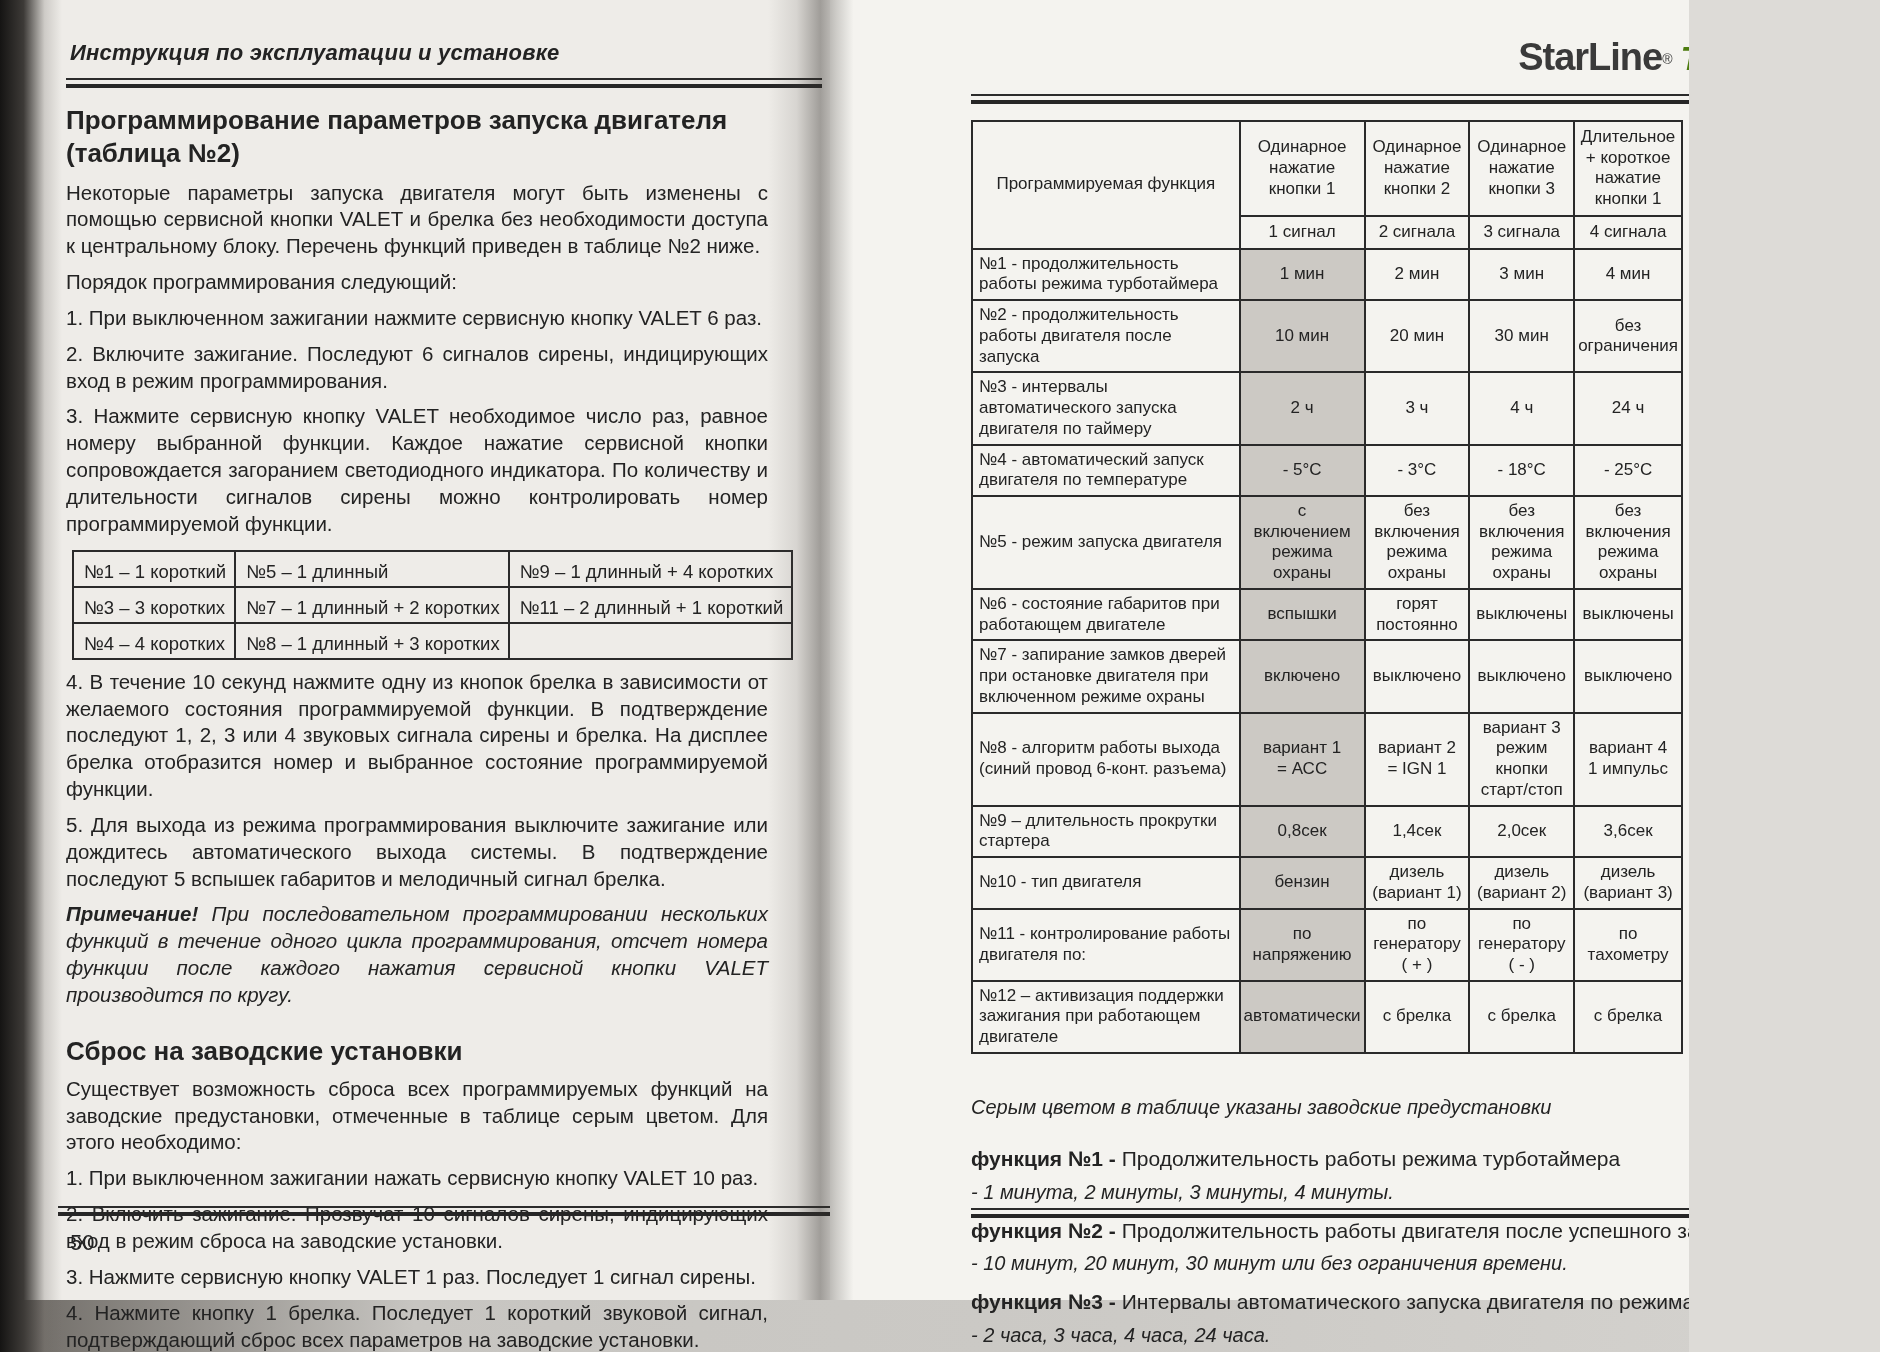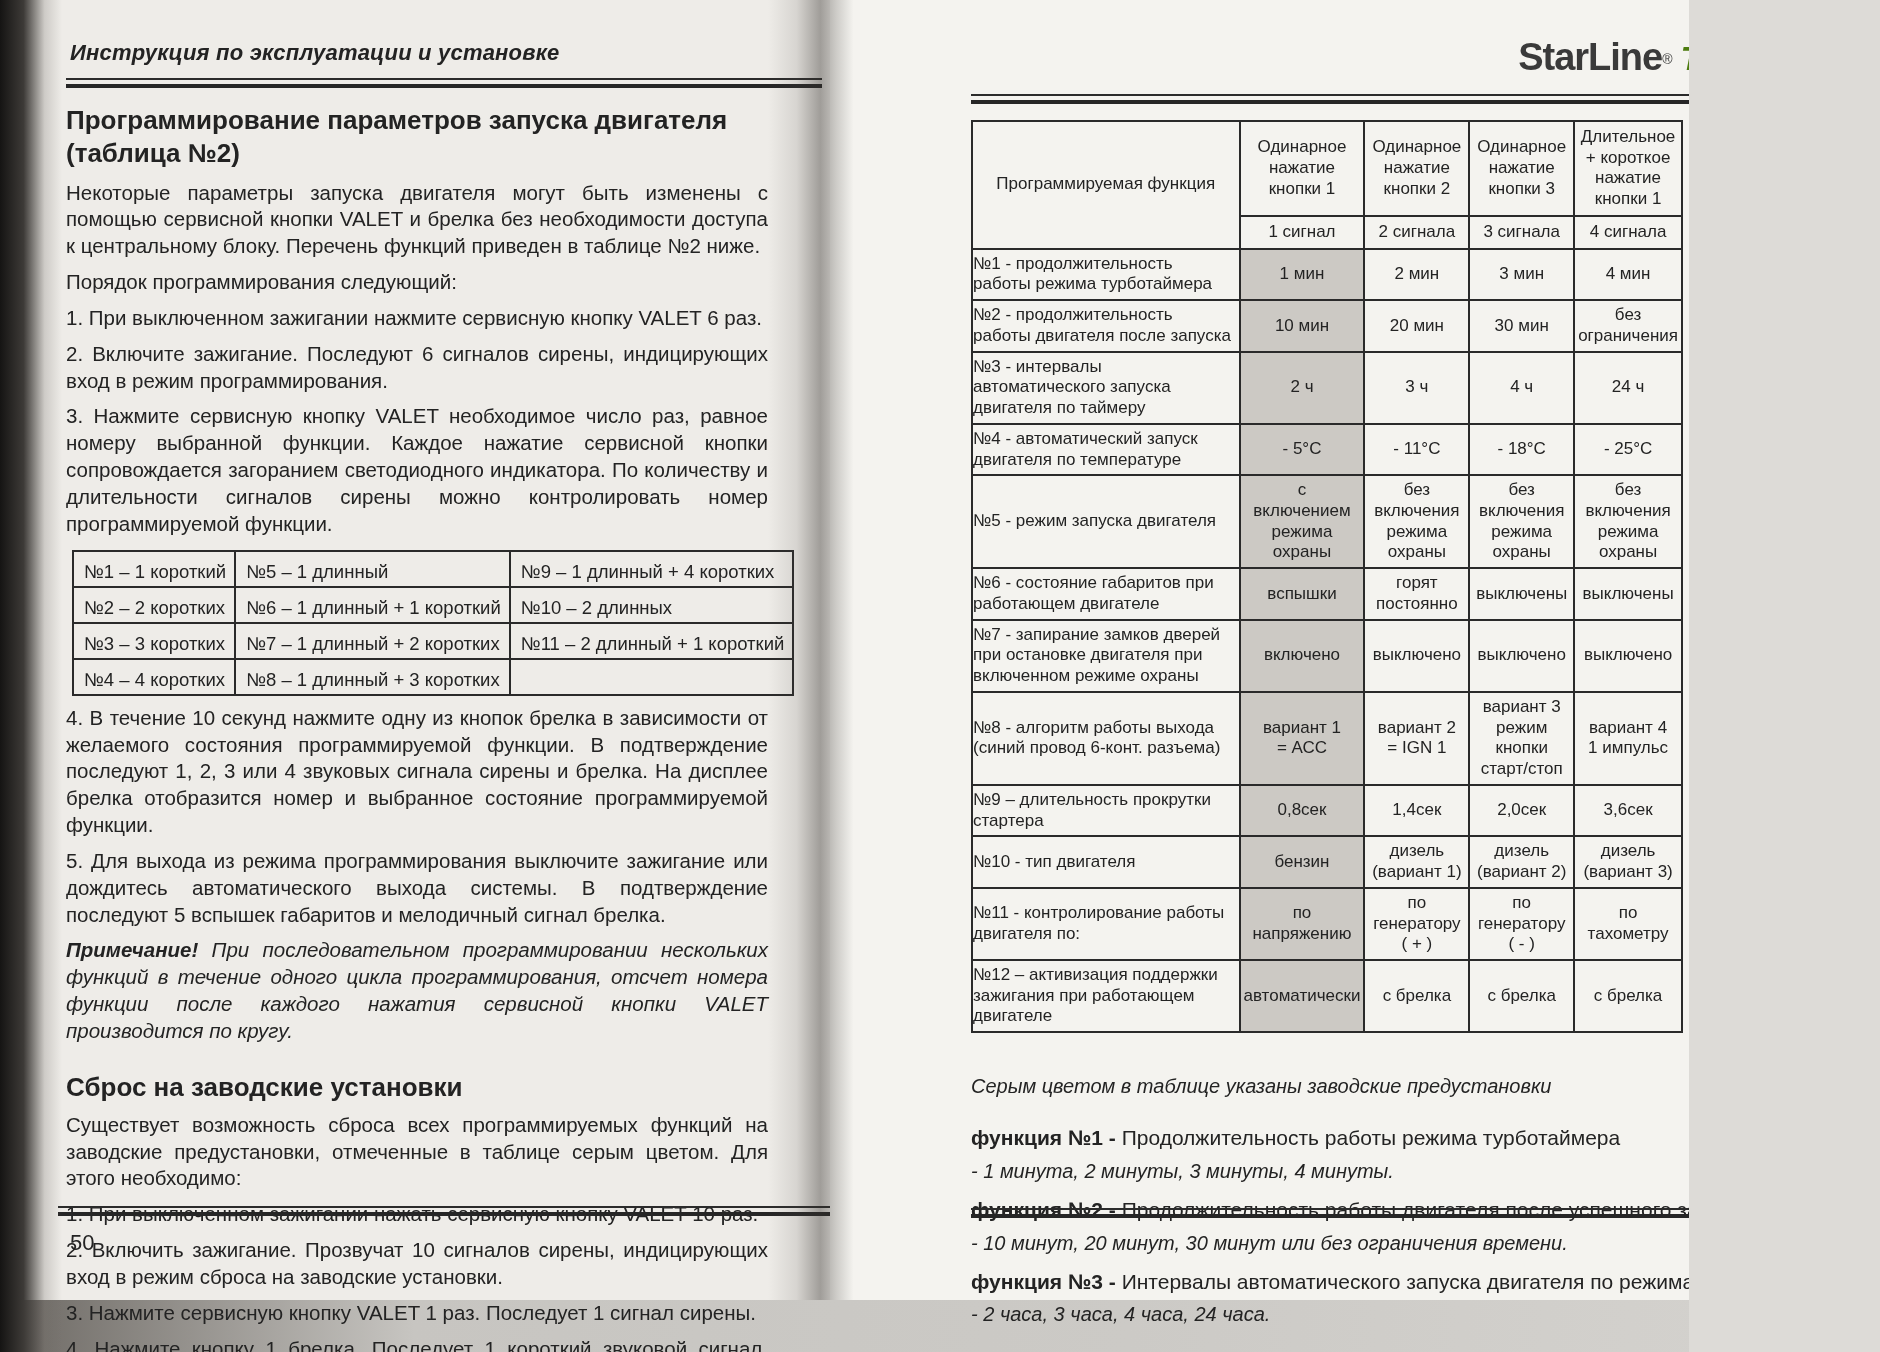--- a/index.html
+++ b/index.html
@@ -47,21 +47,21 @@
   .brand-starline{font-size:38px;font-weight:bold;letter-spacing:-1px;color:#3a3a3a;margin-left:32px;}
   .brand-reg{font-size:14px;vertical-align:super;color:#3a3a3a;}
   .brand-model{font-size:34px;font-weight:bold;font-style:italic;color:#4d7c0f;margin-left:8px;}
   .rp-rule{position:absolute;left:141px;top:94px;width:909px;}
   .rp-content{position:absolute;left:141px;top:120px;width:915px;}
   table.prog-table{border-collapse:collapse;width:712px;}
   table.prog-table th, table.prog-table td{border:2px solid #2a2a2a;font-size:17px;font-weight:normal;
     vertical-align:middle;line-height:1.22;}
   table.prog-table th{text-align:center;padding:5px 4px;}
   table.prog-table td{white-space:pre-line;}
-  td.func-label-cell{width:288px;text-align:left;padding:4px 6px 4px 0;}
+  td.func-label-cell{width:288px;text-align:left;padding:4px 6px 4px 6px;}
   td.value-cell{width:106px;text-align:center;padding:4px 3px;}
   td.preset{background:var(--preset-gray);}
   .table-note{margin-top:42px;font-size:20px;font-style:italic;}
   .functions{margin-top:26px;}
   .func-head{font-size:21px;line-height:1.32;margin-top:12px;}
   .func-label{font-weight:bold;}
   .func-options{font-size:20px;font-style:italic;line-height:1.3;margin-top:6px;}
   .rp-bottom-rule{position:absolute;left:141px;top:1208px;width:740px;}
   .pn-right{left:968px;top:1232px;}
 </style>
@@ -89,25 +89,20 @@
         </div>
 
       <table class="signal-table">
         <tbody>
             <tr>
               <td>№1 – 1 короткий</td>
               <td>№5 – 1 длинный</td>
               <td>№9 – 1 длинный + 4 коротких</td>
             </tr>
             <tr>
-              <td>№2 – 2 коротких</td>
-              <td>№6 – 1 длинный + 1 короткий</td>
-              <td>№10 – 2 длинных</td>
-            </tr>
-            <tr>
               <td>№3 – 3 коротких</td>
               <td>№7 – 1 длинный + 2 коротких</td>
               <td>№11 – 2 длинный + 1 короткий</td>
             </tr>
             <tr>
               <td>№4 – 4 коротких</td>
               <td>№8 – 1 длинный + 3 коротких</td>
               <td></td>
             </tr>
           </tbody>
@@ -178,21 +173,21 @@
             <tr>
               <td class="func-label-cell">№3 - интервалы автоматического запуска двигателя по таймеру</td>
               <td class="value-cell preset">2 ч</td>
               <td class="value-cell">3 ч</td>
               <td class="value-cell">4 ч</td>
               <td class="value-cell">24 ч</td>
             </tr>
             <tr>
               <td class="func-label-cell">№4 - автоматический запуск двигателя по температуре</td>
               <td class="value-cell preset">- 5°C</td>
-              <td class="value-cell">- 11°C</td>
+              <td class="value-cell">- 3°C</td>
               <td class="value-cell">- 18°C</td>
               <td class="value-cell">- 25°C</td>
             </tr>
             <tr>
               <td class="func-label-cell">№5 - режим запуска двигателя</td>
               <td class="value-cell preset">с
 включением
 режима
 охраны</td>
               <td class="value-cell">без

